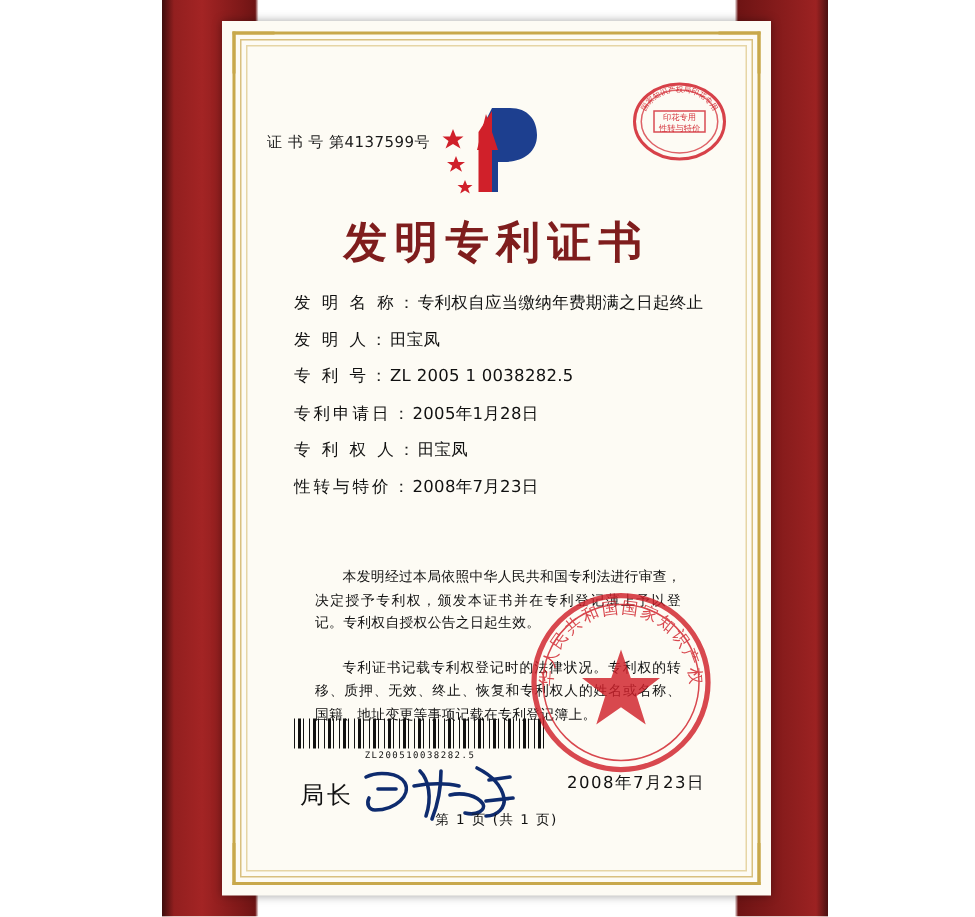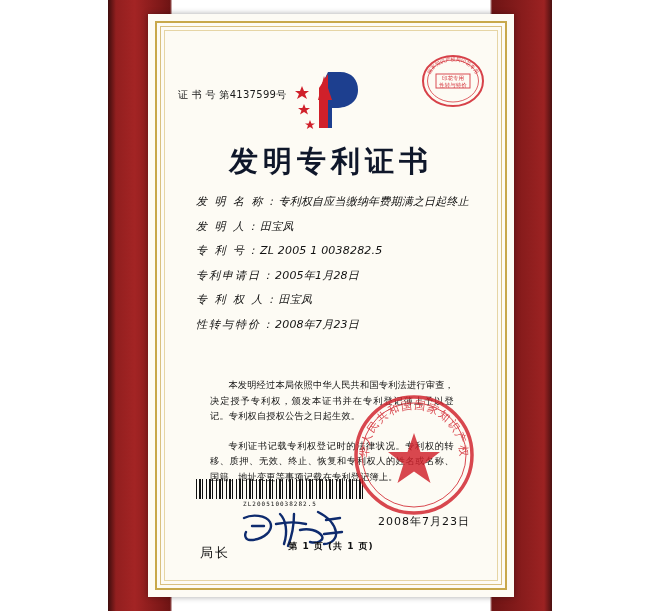--- a/index.html
+++ b/index.html
@@ -118,37 +118,36 @@
 
   .title {
     position: absolute;
     left: 0; right: 0;
     top: 106px;
     text-align: center;
     font-family: "DejaVu Serif", "Liberation Serif", serif;
     font-size: 29px;
     font-weight: bold;
     letter-spacing: 5px;
-    color: #0f172a;
+    color: #7f1d1d;
   }
 
   .fields {
     position: absolute;
     left: 26px;
     top: 160px;
     right: 20px;
     font-size: 11px;
     line-height: 1;
   }
   .field-row {
     display: flex;
     align-items: baseline;
     margin-bottom: 13.5px;
     white-space: nowrap;
-    font-style: italic;
   }
   .field-label {
     letter-spacing: 2px;
     color: #111;
     flex: 0 0 auto;
   }
   .field-colon { margin: 0 2px 0 1px; }
   .field-value {
     color: #111;
     letter-spacing: .2px;
@@ -190,22 +189,22 @@
     letter-spacing: 1px;
     color: #111;
     text-align: center;
     margin-top: 1px;
   }
 
   
   .director {
     position: absolute;
     left: 30px;
-    top: 508px;
-    font-size: 13px;
+    top: 484px;
+    font-size: 16px;
     letter-spacing: 2px;
     color: #111;
   }
   .signature {
     position: absolute;
     left: 66px;
     top: 470px;
     width: 112px;
     height: 48px;
     color: #0e2b6e;
@@ -230,21 +229,20 @@
   }
 
   .page-no {
     position: absolute;
     left: 0; right: 0;
     bottom: 22px;
     text-align: center;
     font-size: 9px;
     color: #111;
     letter-spacing: 1px;
-    font-weight: bold;
   }
 </style>
 </head>
 <body>
 
 <div id="scan">
 
   <div class="cover"></div>
   <div class="cover-left-shadow"></div>
   <div class="cover-right-shadow"></div>

